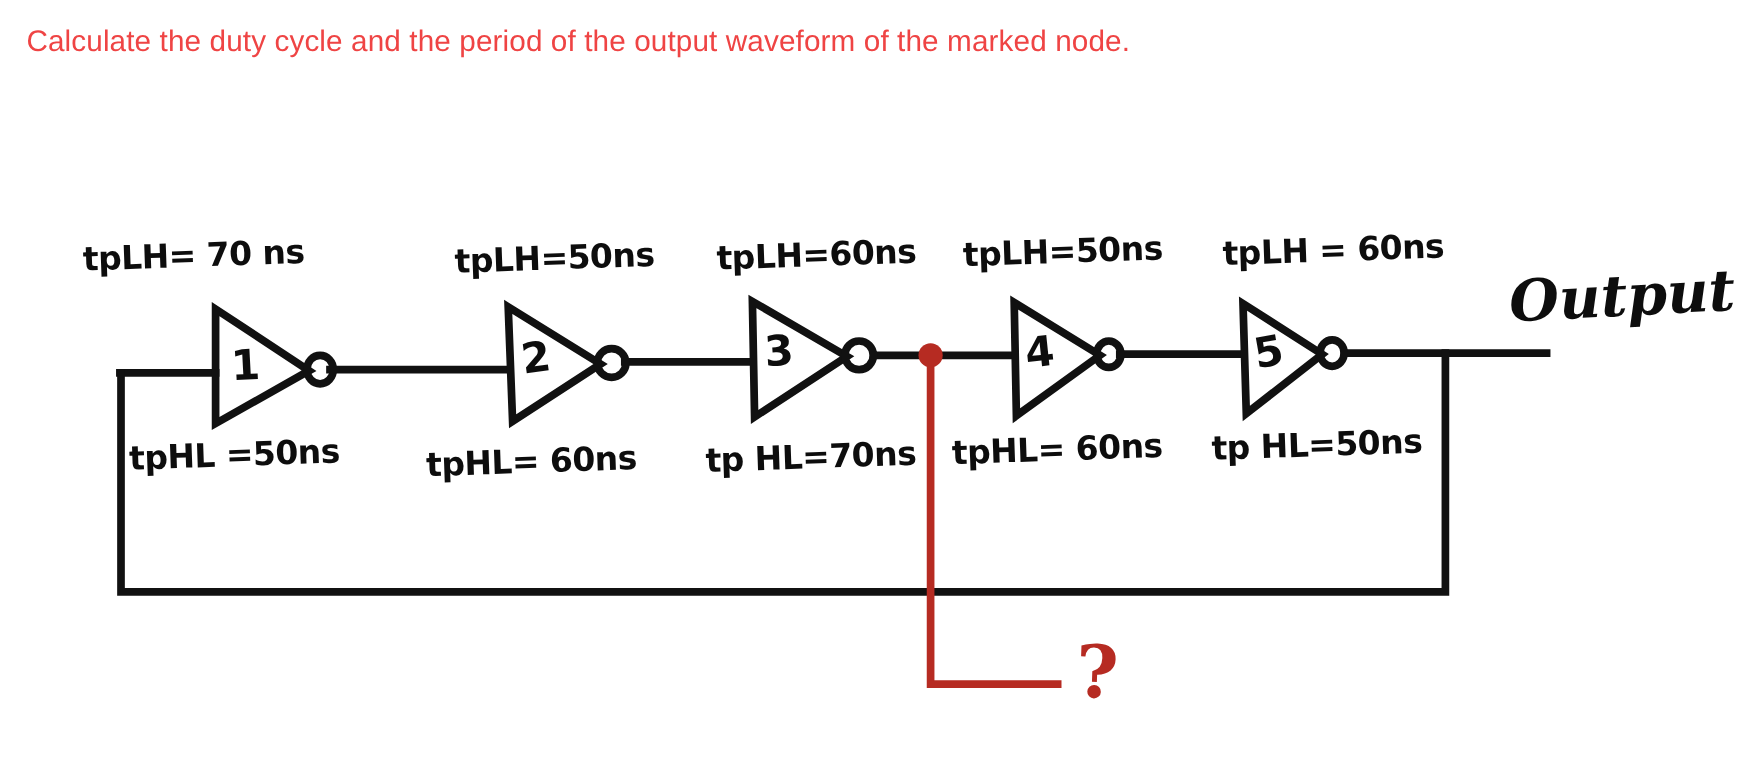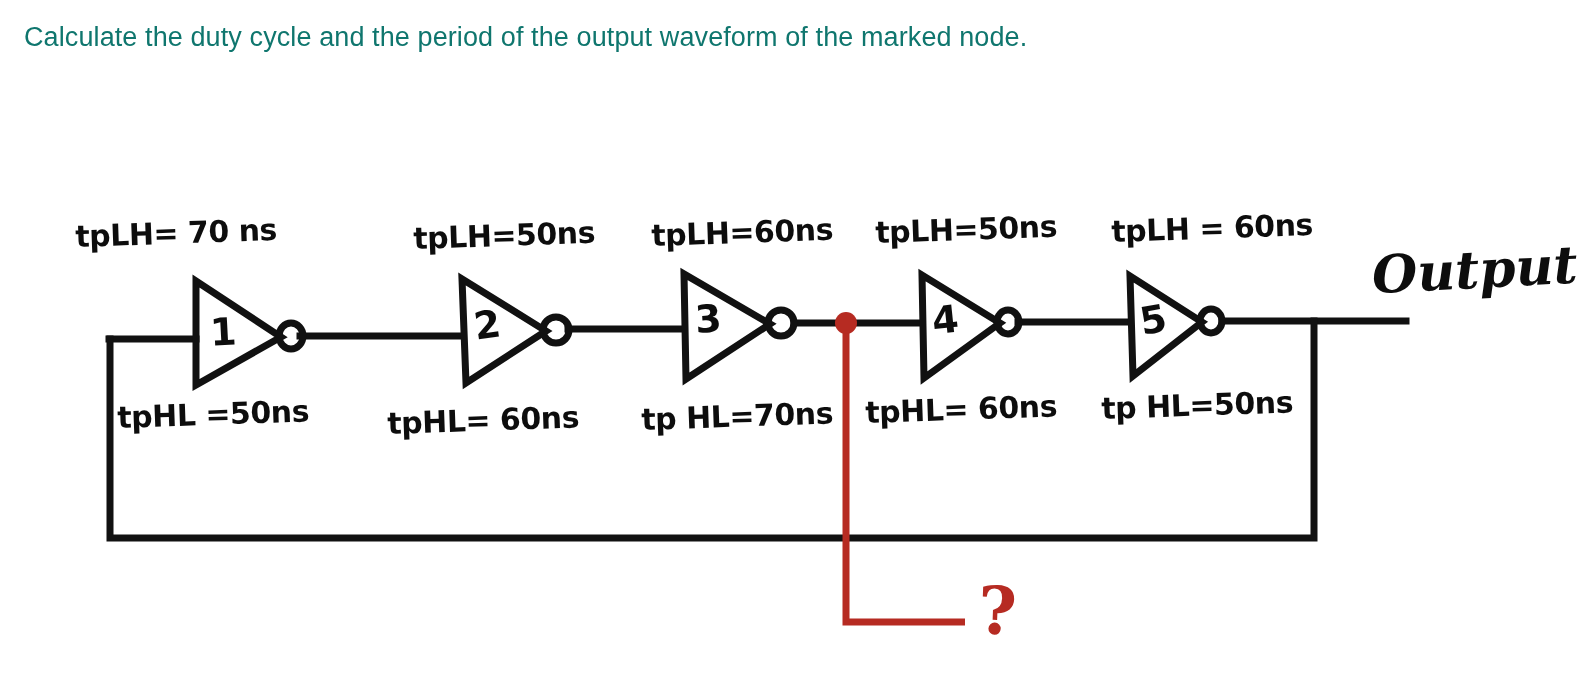--- a/index.html
+++ b/index.html
@@ -14,21 +14,21 @@
     overflow: hidden;
     font-family: "Liberation Sans", sans-serif;
   }
 
   #question-text {
     position: absolute;
     left: 24px;
     top: 19px;
     font-size: 27px;
     line-height: 36px;
-    color: #0f766e;
+    color: #ef4444;
     font-family: "Liberation Sans", sans-serif;
     letter-spacing: 0.1px;
     white-space: nowrap;
   }
 
   #diagram-root {
     position: absolute;
     left: 0;
     top: 0;
     width: 1582px;

